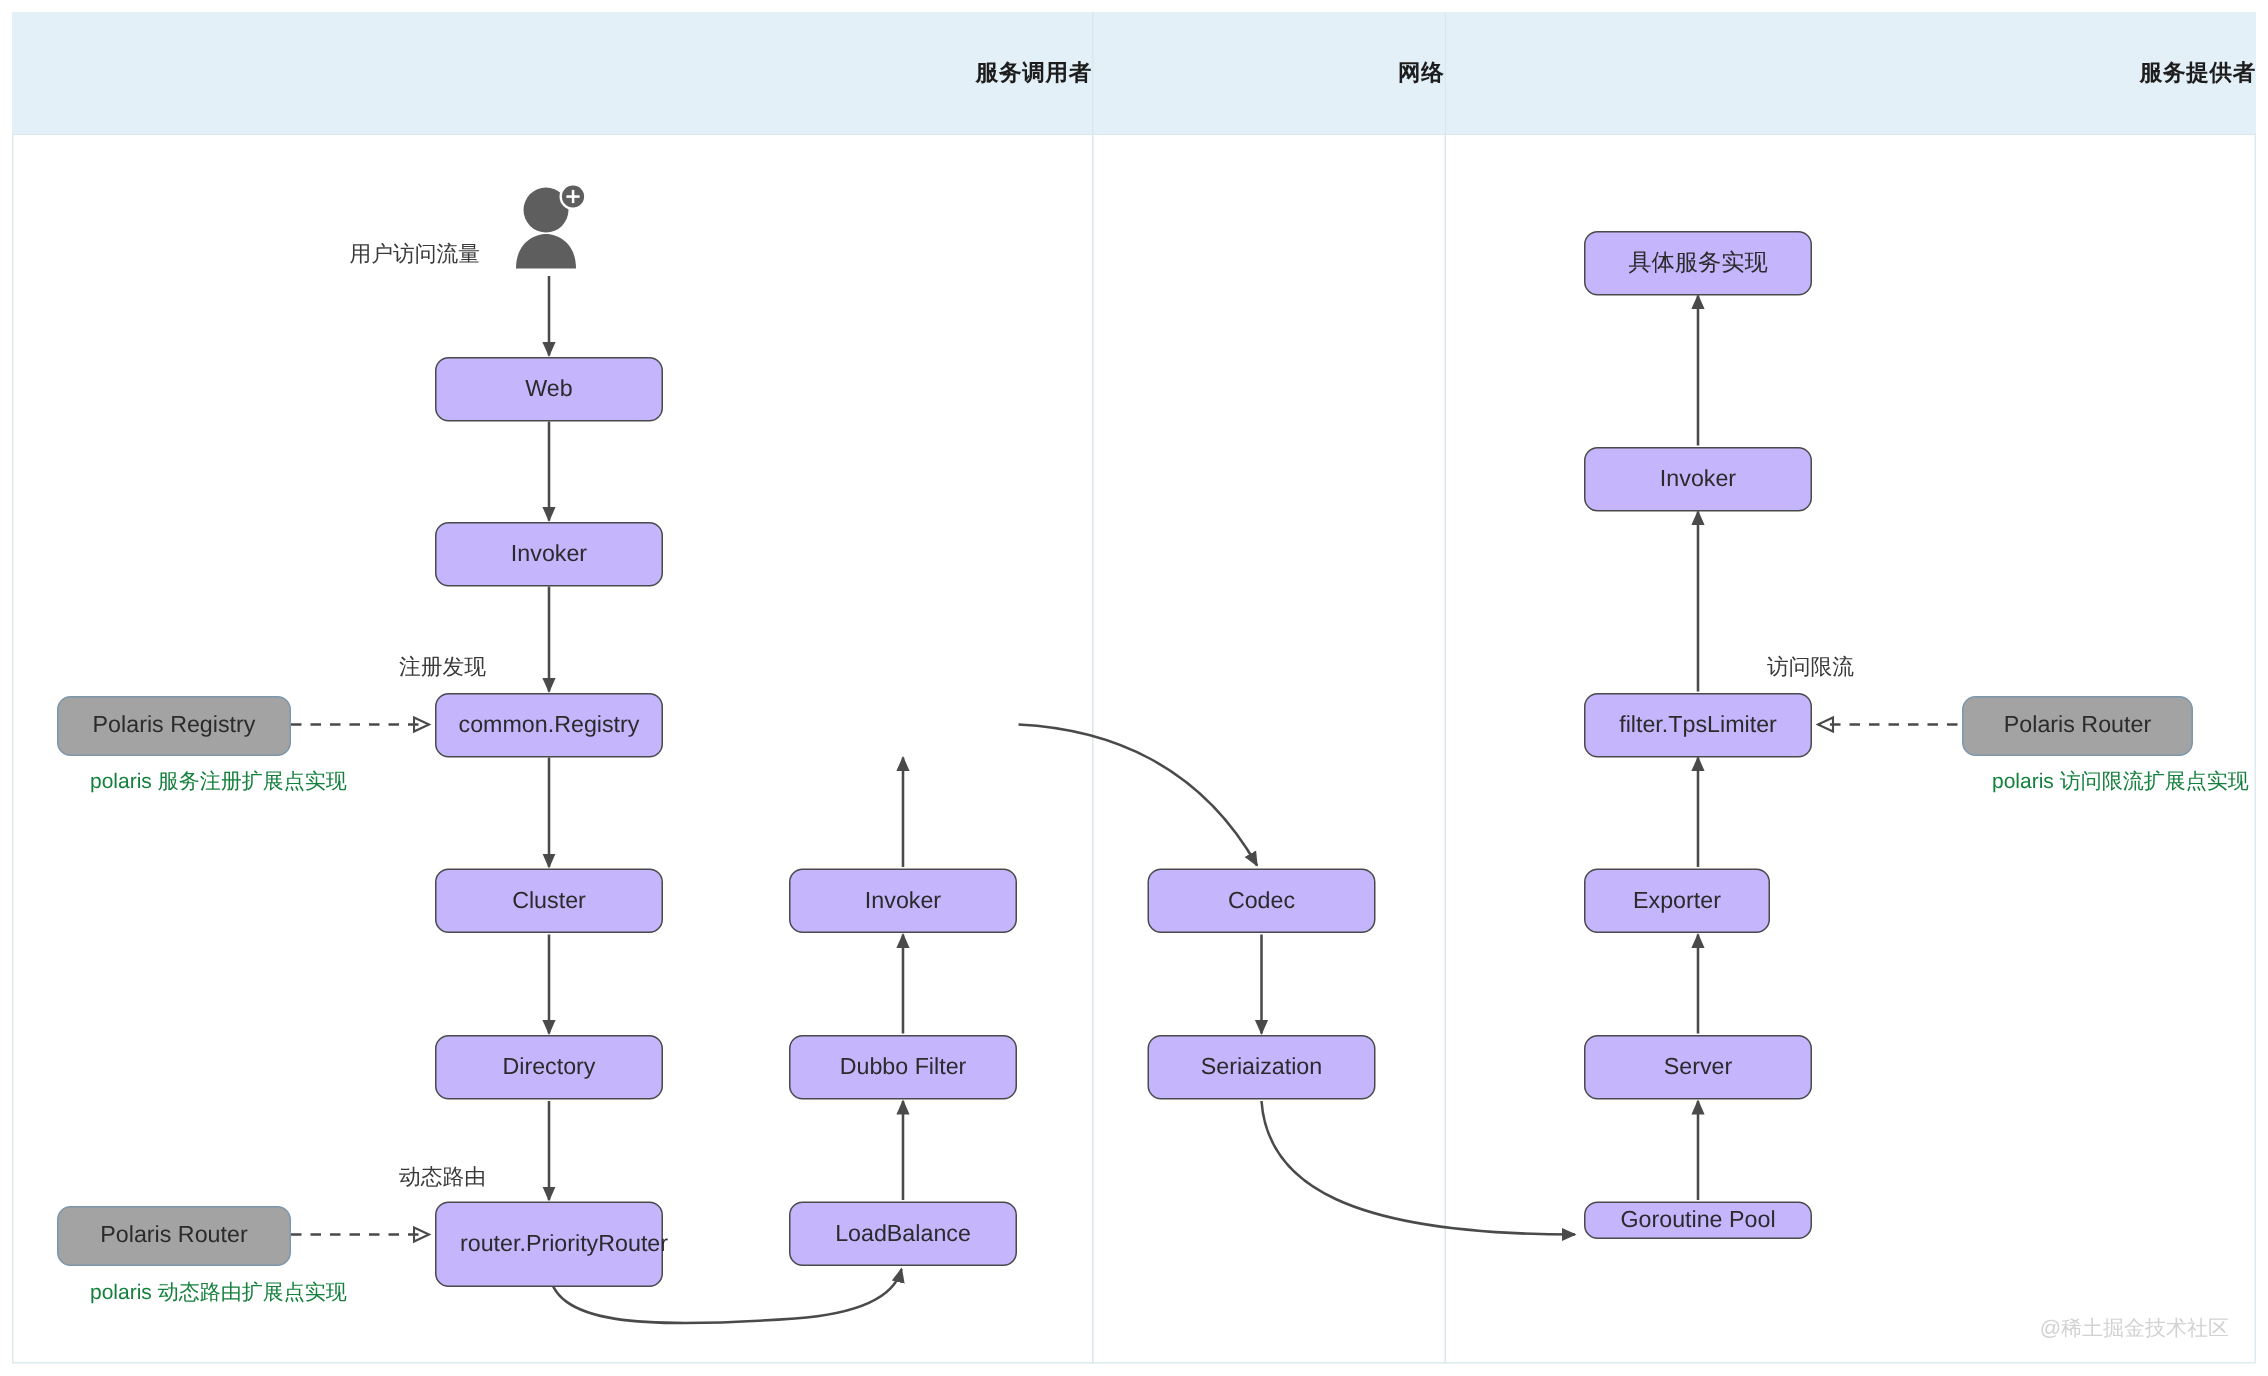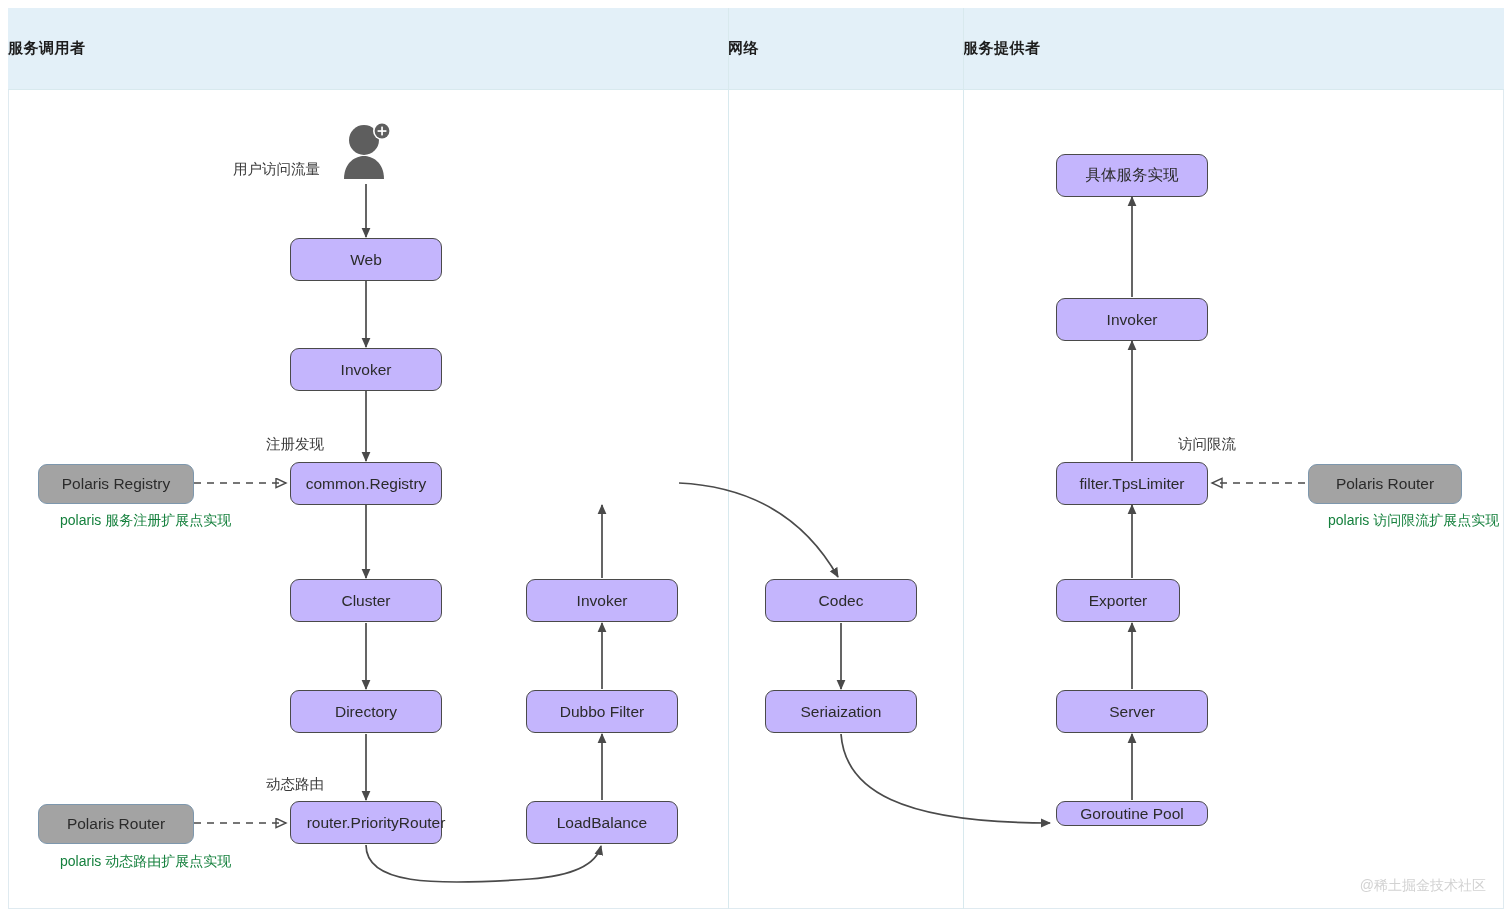--- a/index.html
+++ b/index.html
@@ -13,21 +13,21 @@
 
   
   .frame{
     position:absolute;left:8px;top:8px;width:1496px;height:901px;
     border:1px solid #dfeaf0;box-sizing:border-box;background:#fff;
   }
   .lane-head{
     position:absolute;top:8px;height:81px;
     background:#e3f0f8;
     box-sizing:border-box;
-    display:flex;align-items:center;justify-content:flex-start;
+    display:flex;align-items:center;justify-content:flex-end;
   }
   .lane-head span{
     font-size:15px;font-weight:bold;color:#1d1d1d;letter-spacing:.5px;
   }
   .lane-div{
     position:absolute;top:8px;width:1px;height:901px;background:#d8e9ee;
   }
   .head-bottom{
     position:absolute;left:8px;top:89px;width:1496px;height:1px;background:#d8e9ee;
   }
@@ -133,21 +133,21 @@
       <line x1="194" y1="823" x2="286" y2="823"></line>
       <line x1="1305" y1="483" x2="1212" y2="483"></line>
     </g>
   </svg>
 
   <div class="node" style="left:290px;top:238px;width:152px;height:43px;">Web</div>
   <div class="node" style="left:290px;top:348px;width:152px;height:43px;">Invoker</div>
   <div class="node" style="left:290px;top:462px;width:152px;height:43px;">common.Registry</div>
   <div class="node" style="left:290px;top:579px;width:152px;height:43px;">Cluster</div>
   <div class="node" style="left:290px;top:690px;width:152px;height:43px;">Directory</div>
-  <div class="node" style="left:290px;top:801px;width:152px;height:43px;padding-left:20px;">router.PriorityRouter</div>
+  <div class="node" style="left:290px;top:801px;width:152px;height:57px;padding-left:20px;">router.PriorityRouter</div>
 
   <div class="node" style="left:526px;top:579px;width:152px;height:43px;">Invoker</div>
   <div class="node" style="left:526px;top:690px;width:152px;height:43px;">Dubbo Filter</div>
   <div class="node" style="left:526px;top:801px;width:152px;height:43px;">LoadBalance</div>
 
   <div class="node blue" style="left:38px;top:464px;width:156px;height:40px;">Polaris Registry</div>
   <div class="node blue" style="left:38px;top:804px;width:156px;height:40px;">Polaris Router</div>
 
   <div class="node" style="left:765px;top:579px;width:152px;height:43px;">Codec</div>
   <div class="node" style="left:765px;top:690px;width:152px;height:43px;">Seriaization</div>

